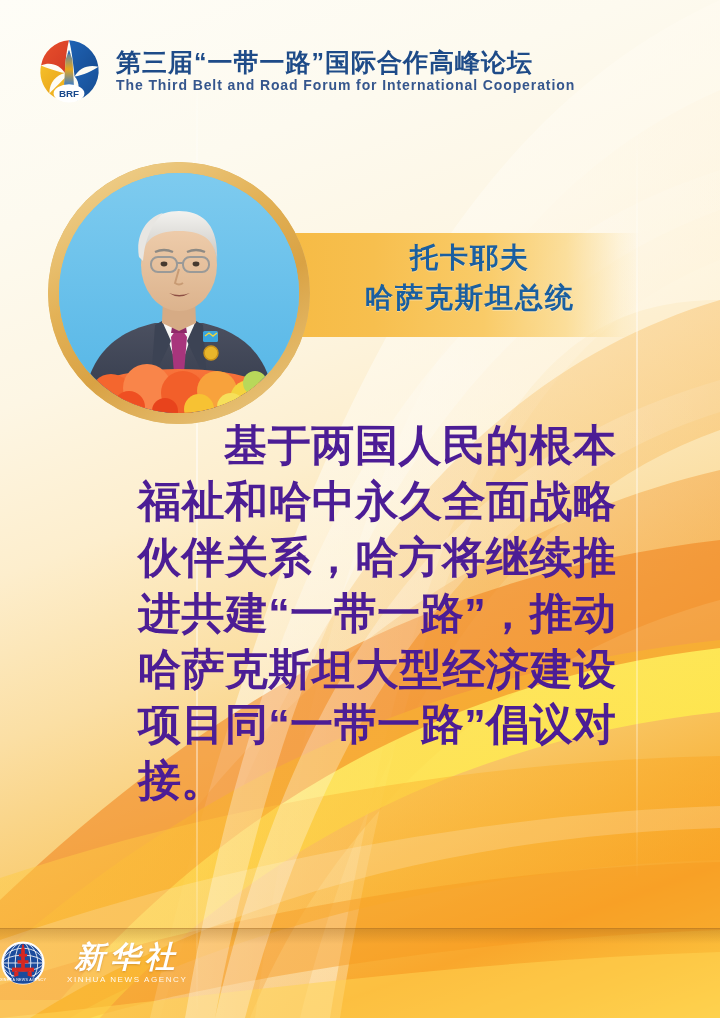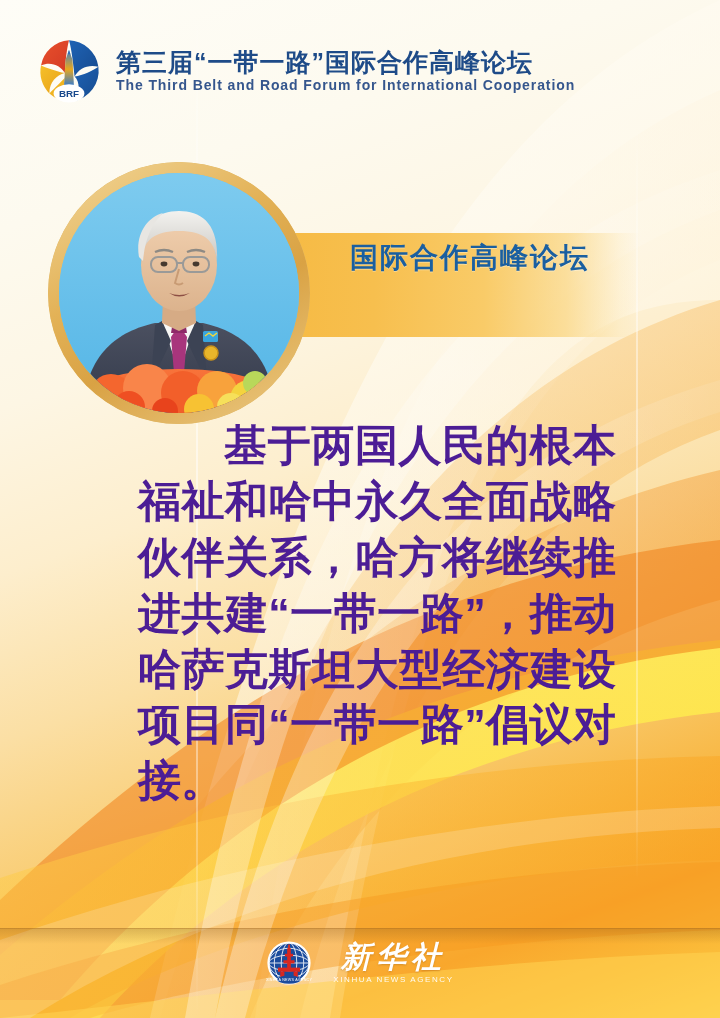--- a/index.html
+++ b/index.html
@@ -178,21 +178,20 @@
   }
 
   
   .footer {
     position: absolute;
     left: 0;
     right: 0;
     top: 940px;
     display: flex;
     align-items: center;
-    justify-content: center;
     gap: 21px;
   }
   .xinhua-mark { width: 46px; height: 46px; display: block; }
   .xinhua-words { display: flex; flex-direction: column; align-items: center; }
   .xinhua-cn {
     font-family: "Liberation Serif", "DejaVu Serif", serif;
     font-size: 30px;
     font-weight: bold;
     font-style: italic;
     color: #ffffff;
@@ -388,21 +387,22 @@
         <circle cx="70" cy="234" r="16" fill="#ef4f22"></circle>
         <circle cx="140" cy="236" r="15" fill="#f7c233"></circle>
         <circle cx="172" cy="234" r="14" fill="#f6e05a"></circle>
         <circle cx="106" cy="238" r="13" fill="#e8431c"></circle>
         <circle cx="196" cy="210" r="12" fill="#b8d85a"></circle>
       </svg>
     </div>
   </div>
 
   <div class="name-band-text">
-    <div>国际合作高峰论坛</div>
+    <div>托卡耶夫</div>
+    <div>哈萨克斯坦总统</div>
   </div>
 
   <div class="quote">基于两国人民的根本福祉和哈中永久全面战略伙伴关系，哈方将继续推进共建“一带一路”，推动哈萨克斯坦大型经济建设项目同“一带一路”倡议对接。</div>
 
   <div class="footer">
     <svg class="xinhua-mark" viewBox="0 0 100 100">
       <circle cx="50" cy="50" r="47" fill="#ffffff"></circle>
       <circle cx="50" cy="50" r="44" fill="#1b4b9c"></circle>
       <g stroke="#ffffff" stroke-width="2" fill="none" opacity="0.9">
         <ellipse cx="50" cy="50" rx="44" ry="17"></ellipse>

